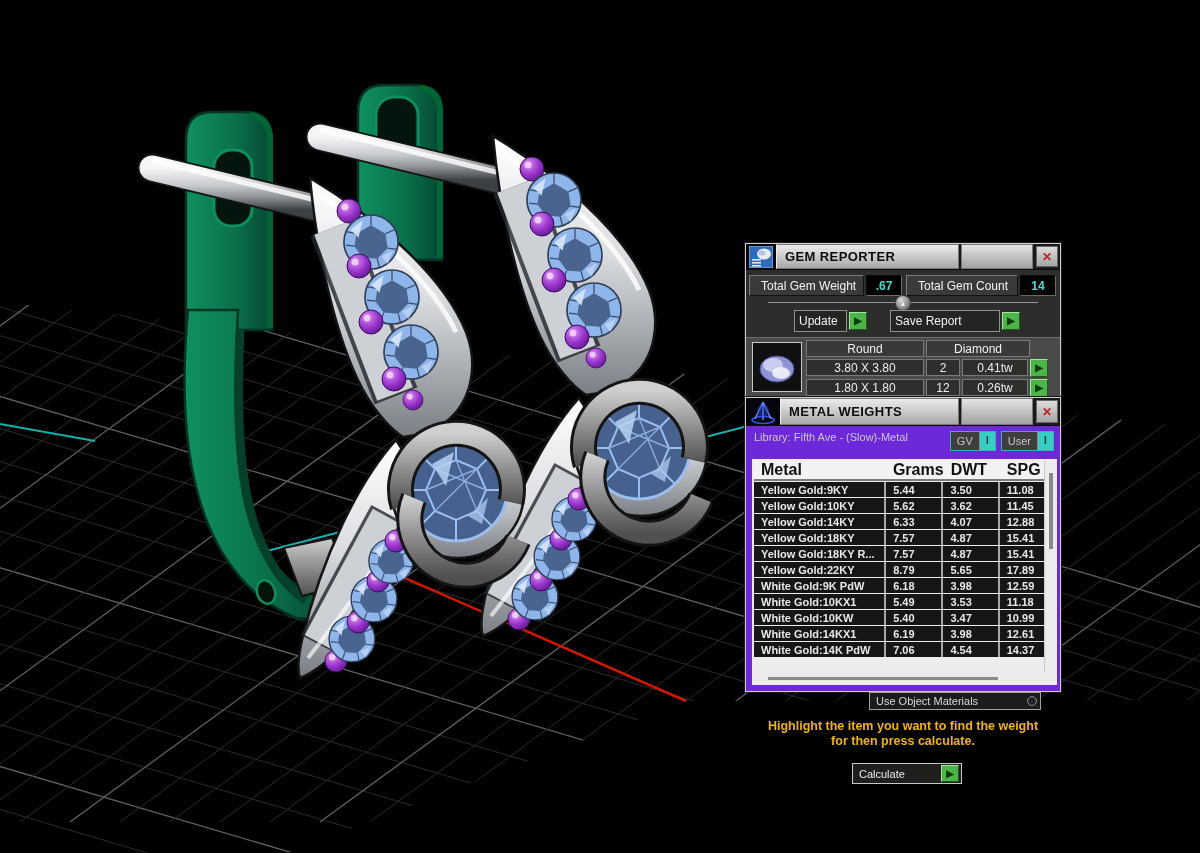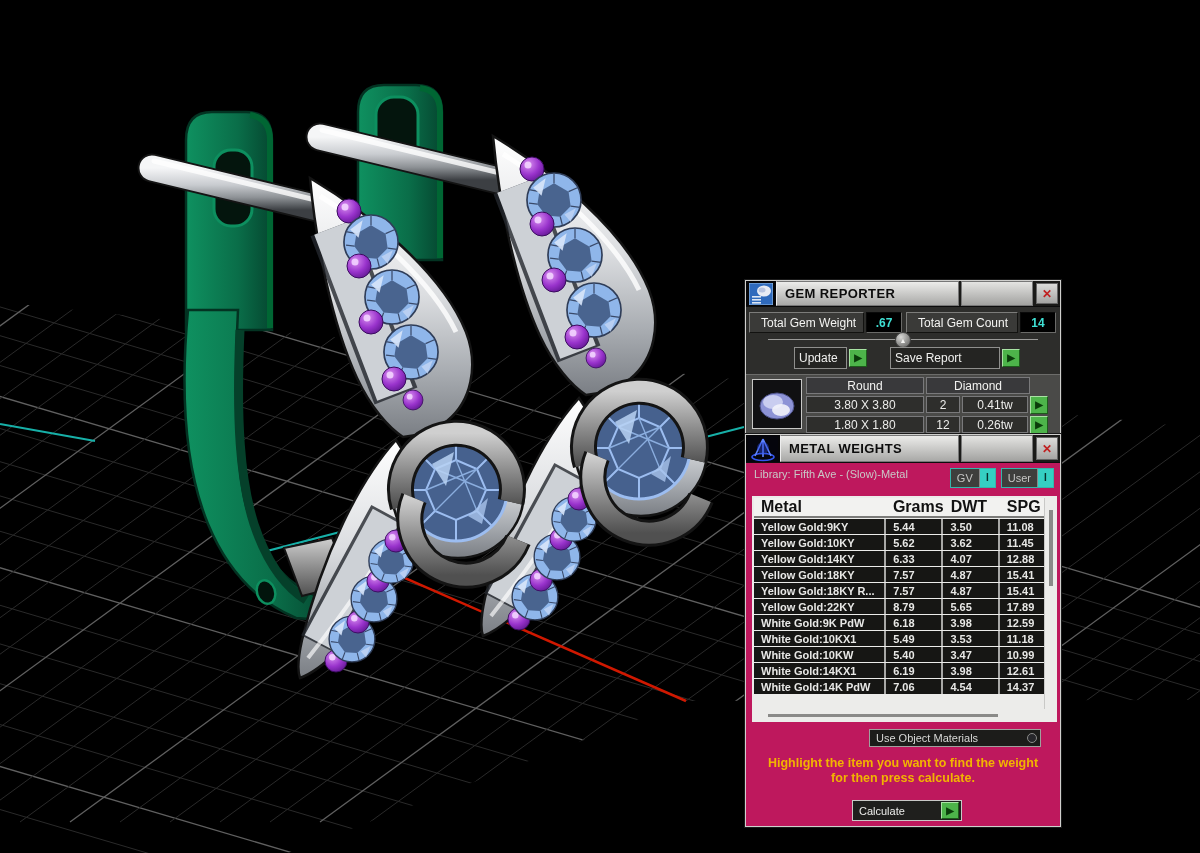--- a/index.html
+++ b/index.html
@@ -1,23 +1,23 @@
 <!DOCTYPE html>
 <html><head>
 <meta charset="utf-8">
 <style>
   html,body{margin:0;padding:0;background:#000;}
   *{box-sizing:border-box;font-family:"Liberation Sans",sans-serif;}
   .stage{position:relative;width:1200px;height:853px;background:#000;overflow:hidden;}
   .stage svg.scene{position:absolute;left:0;top:0;}
 
   
-  .panel{position:absolute;border:1px solid #cfcfcd;box-shadow:0 0 0 1px #1a1a1a;margin-top:37px;}
+  .panel{position:absolute;border:1px solid #cfcfcd;box-shadow:0 0 0 1px #1a1a1a;}
   .panel-gem{left:745px;top:243px;width:316px;height:154px;background:#2d2d2b;}
-  .panel-mw{left:745px;top:397px;width:316px;height:393px;background:#be185d;}
+  .panel-mw{left:745px;top:397px;width:316px;height:295px;background:#6d28d9;}
 
   .titlebar{position:absolute;left:0;top:0;right:0;height:26px;display:flex;align-items:stretch;background:#1a1a18;border-bottom:1px solid #0c0c0c;}
   .ticon{width:30px;display:flex;align-items:center;justify-content:center;background:#060608;}
   .tseg1{flex:1;display:flex;align-items:center;padding-left:8px;background:linear-gradient(#ececea,#a9a9a7);
          border:1px solid #777;border-left:1px solid #eee;color:#0d0d0d;font-size:13px;font-weight:bold;letter-spacing:.4px;}
   .tseg2{width:72px;background:linear-gradient(#e4e4e2,#a2a2a0);border:1px solid #777;margin-left:2px;}
   .closebtn{width:22px;margin:2px 2px 2px 3px;background:linear-gradient(#dcdcda,#a5a5a3);border:1px solid #666;
             color:#c02020;font-weight:bold;font-size:12px;display:flex;align-items:center;justify-content:center;cursor:default;}
 
   

